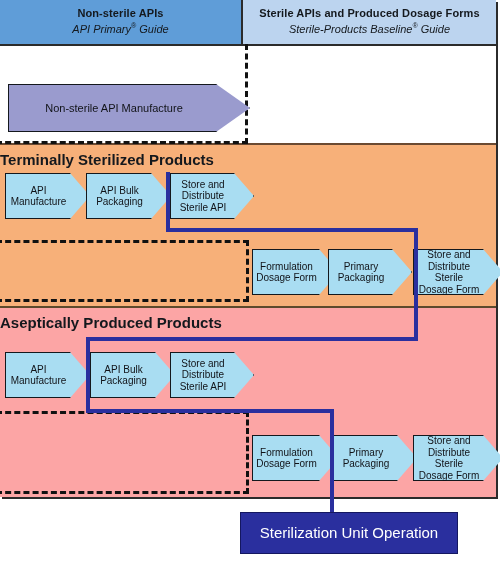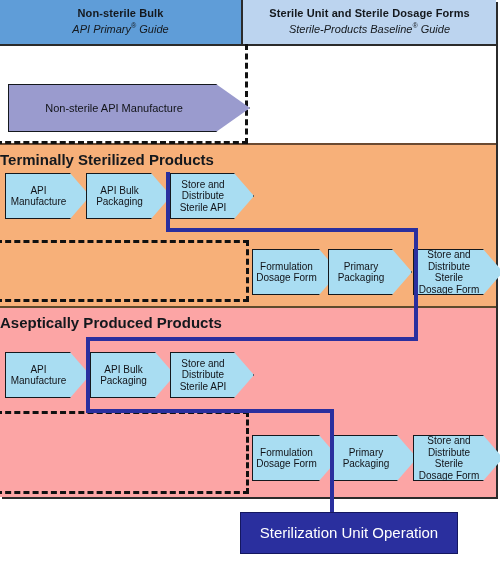--- a/index.html
+++ b/index.html
@@ -111,25 +111,25 @@
   }
 </style>
 </head>
 <body>
 
 <div id="diagram">
 
   <div class="frame"></div>
 
   <div class="hdr" id="hdr-left">
-    <div class="t1">Non-sterile Bulk</div>
+    <div class="t1">Non-sterile APIs</div>
     <div class="t2"><span>API Primary</span><sup>®</sup><span> Guide</span></div>
   </div>
   <div class="hdr" id="hdr-right">
-    <div class="t1">Sterile Unit and Sterile Dosage Forms</div>
+    <div class="t1">Sterile APIs and Produced Dosage Forms</div>
     <div class="t2"><span>Sterile-Products Baseline</span><sup>®</sup><span> Guide</span></div>
   </div>
 
   <div class="lane" id="lane-white"></div>
 
   <div class="lane" id="lane-orange">
     <div class="lane-title">Terminally Sterilized Products</div>
   </div>
 
   <div class="lane" id="lane-green">

